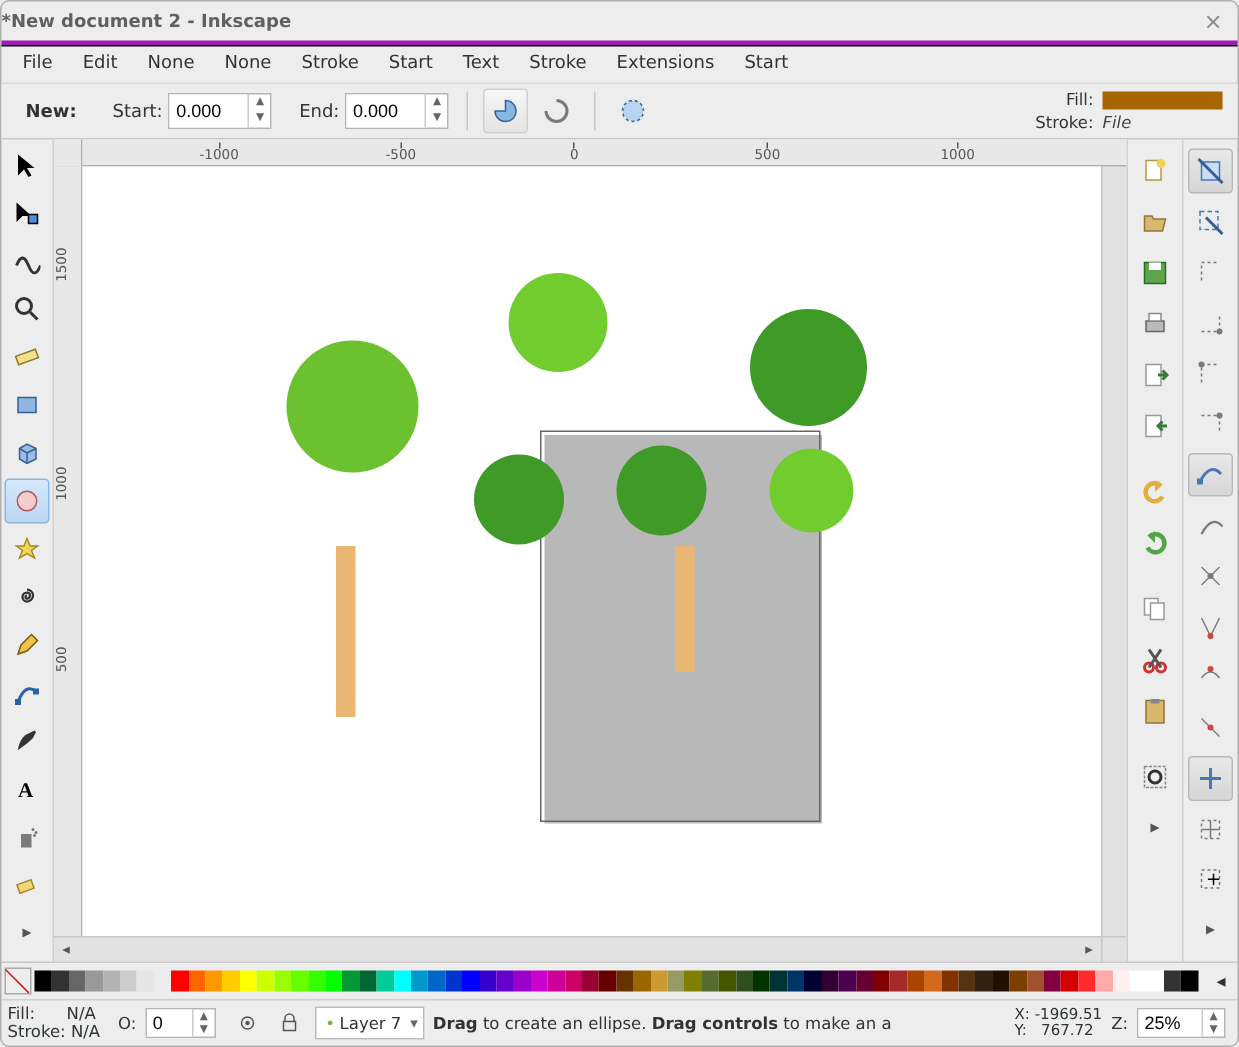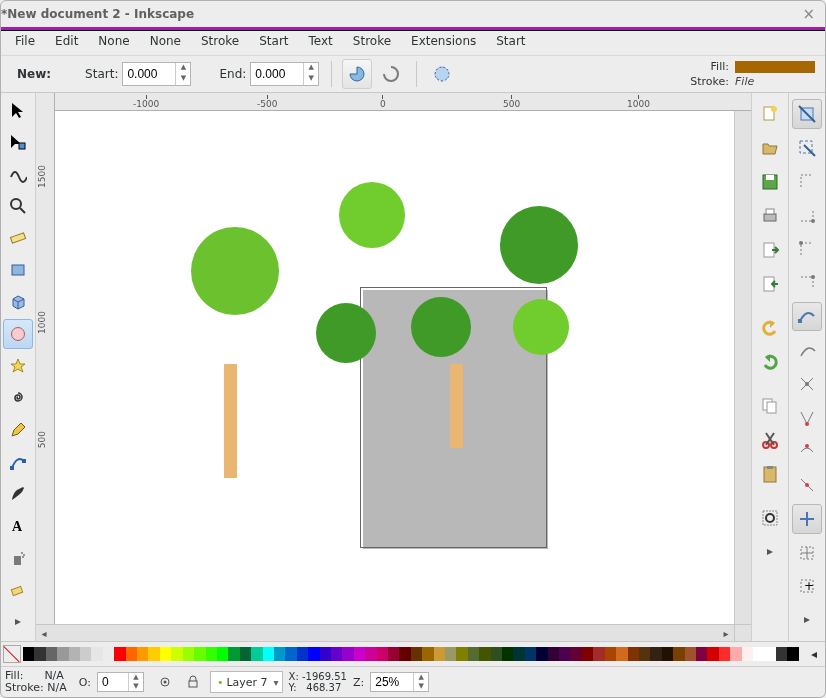--- a/index.html
+++ b/index.html
@@ -4,21 +4,21 @@
 <style>
 html,body{margin:0;padding:0;font-family:"DejaVu Sans","Segoe UI",Arial,sans-serif;font-size:12px;color:#2e3436;background:#ededed;width:826px;height:698px;overflow:hidden;-webkit-font-smoothing:antialiased}
 .window{width:826px;height:698px;background:#ededed;border:1px solid #b0b0b0;border-radius:6px;box-sizing:border-box;display:flex;flex-direction:column}
 .titlebar{height:26px;display:flex;align-items:center;justify-content:flex-start;position:relative;border-bottom:3px solid #a21caf}
 .titlebar .title{font-weight:bold;color:#606060;pointer-events:none}
 .titlebar .close{position:absolute;right:10px;top:4px;color:#888;font-size:15px;line-height:18px;cursor:pointer}
 .menubar{display:flex;gap:0;padding:0 4px;height:24px;border-top:1px solid #000000;border-bottom:1px solid #d9d9d9}
 .menubar .mi{padding:3px 10px;cursor:pointer}
 .tool-options{display:flex;align-items:center;height:36px;border-bottom:1px solid #c8c8c8;padding:0;background:#ededed}
 .to-new{font-weight:bold;margin:0 10px 0 16px}
-.to-label{margin:0 4px 0 24px}
+.to-label{margin:0 4px 0 14px}
 .spin{display:inline-flex;align-items:stretch;border:1px solid #b5b5b5;background:#fff;height:22px;margin-right:4px}
 .spin input{border:0;width:44px;padding:0 4px;font-size:12px}
 .spin .arrows{width:14px;display:flex;flex-direction:column;border-left:1px solid #ccc}
 .spin .arrows span{flex:1;font-size:7px;line-height:9px;text-align:center;color:#666;cursor:pointer}
 .icnbtn{width:28px;height:28px;display:inline-flex;align-items:center;justify-content:center;border:1px solid transparent;border-radius:3px;margin:0 2px;cursor:pointer}
 .icnbtn.raised{border:1px solid #cfcfcf;background:linear-gradient(#f6f6f6,#e4e4e4)}
 .vsep{width:1px;background:#c8c8c8;margin:4px 8px;height:26px}
 .fillstroke-block{display:flex;flex-direction:column;justify-content:center;gap:2px;margin-left:auto;margin-right:10px;font-size:11px}
 .fillstroke-block .row{display:flex;align-items:center;gap:6px}
 .fillstroke-block .lab{width:42px;text-align:right}
@@ -555,23 +555,26 @@
   <span class="mini-icon">
         <svg width="14" height="14">
           <rect x="3" y="6" width="8" height="6" fill="none" stroke="#555"></rect>
           <path d="M4 6 L4 4 A3 3 0 0 1 10 4 L10 6" fill="none" stroke="#555"></path>
         </svg>
       </span>
   <span class="layer-select">
         <span style="color:#76b43a;margin-right:3px">•</span>
         <span>Layer 7</span>
       </span>
+  <div class="status-msg">
+    <b>Drag</b><span> to create an ellipse. </span><b>Drag controls</b><span> to make an a</span>
+  </div>
   <div class="coords">
     <span><span>X:</span> <span>-1969.51</span></span>
-    <span><span>Y:</span>&nbsp;&nbsp;&nbsp;<span>468.37</span></span>
+    <span><span>Y:</span>&nbsp;&nbsp;&nbsp;<span>767.72</span></span>
   </div>
   <span>Z:</span>
   <span class="spin" style="height:18px">
     <input style="width: 34px;" value="25%">
     <span class="arrows">
           <span>▲</span>
           <span>▼</span>
         </span>
   </span>
 </div>

